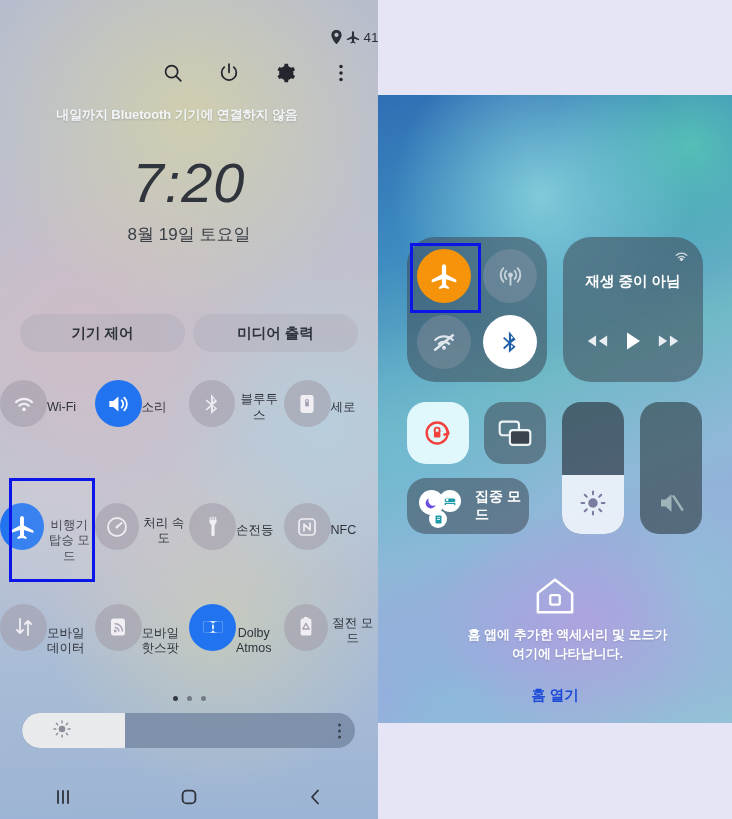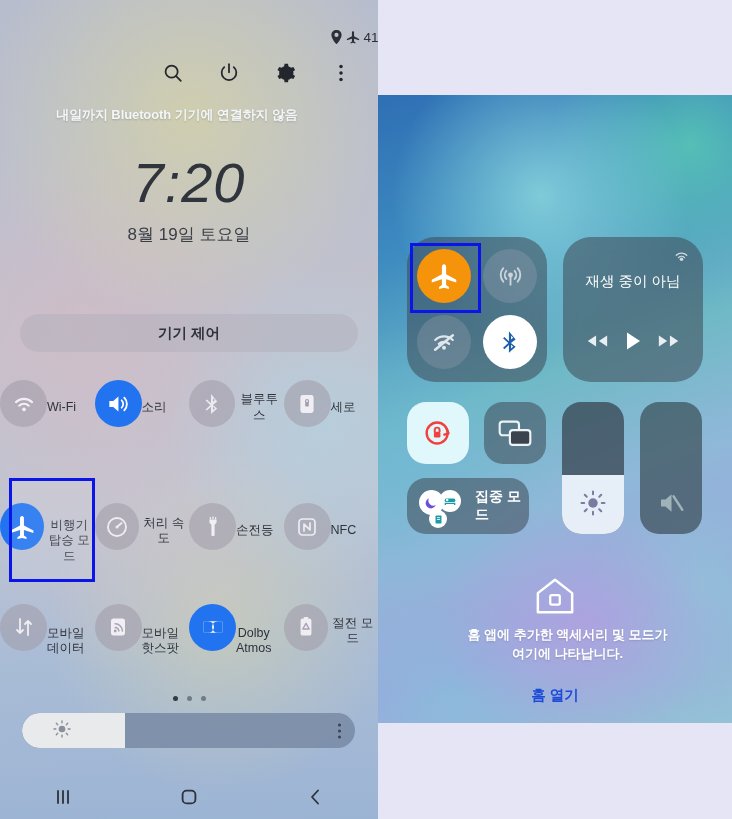--- a/index.html
+++ b/index.html
@@ -162,21 +162,21 @@
     border: 3px solid #0b15e8;
   }
 
   
   #media-card {
     position: absolute; left: 563px; top: 237px; width: 140px; height: 145px;
     border-radius: 28px;
   }
   #media-title {
     position: absolute; left: 563px; top: 272px; width: 140px; text-align: center;
-    font-size: 14.5px; color: #ffffff; font-weight: 400;
+    font-size: 14.5px; color: #ffffff; font-weight: 700;
   }
   #airplay-ico { position: absolute; right: 12px; top: 10px; }
   #media-ctrls {
     position: absolute; left: 563px; top: 327px; width: 140px; height: 32px;
     display: flex; align-items: center; justify-content: space-around; padding: 0 14px;
   }
 
   
   #rot-lock {
     position: absolute; left: 407px; top: 402px; width: 62px; height: 62px;
@@ -288,20 +288,21 @@
       </span>
     </div>
 
     <div id="clock-block">
       <div id="clock-time">7:20</div>
       <div id="clock-date">8월 19일 토요일</div>
     </div>
 
     <div id="pill-row">
       <div class="pill">기기 제어</div>
+      <div class="pill">미디어 출력</div>
     </div>
 
     <div class="tgrid" id="row1">
       <div class="cell">
         <div class="tbtn">
           <svg width="26" height="26" viewBox="0 0 24 24">
               <path d="M12 18.6a1.7 1.7 0 100-3.4 1.7 1.7 0 000 3.4z" fill="#f2f0f5"></path>
               <path d="M7.6 13.6a6.4 6.4 0 018.8 0" fill="none" stroke="#f2f0f5" stroke-width="1.9" stroke-linecap="round"></path>
               <path d="M4.5 10.3a10.8 10.8 0 0115 0" fill="none" stroke="#f2f0f5" stroke-width="1.9" stroke-linecap="round"></path>
             </svg>

